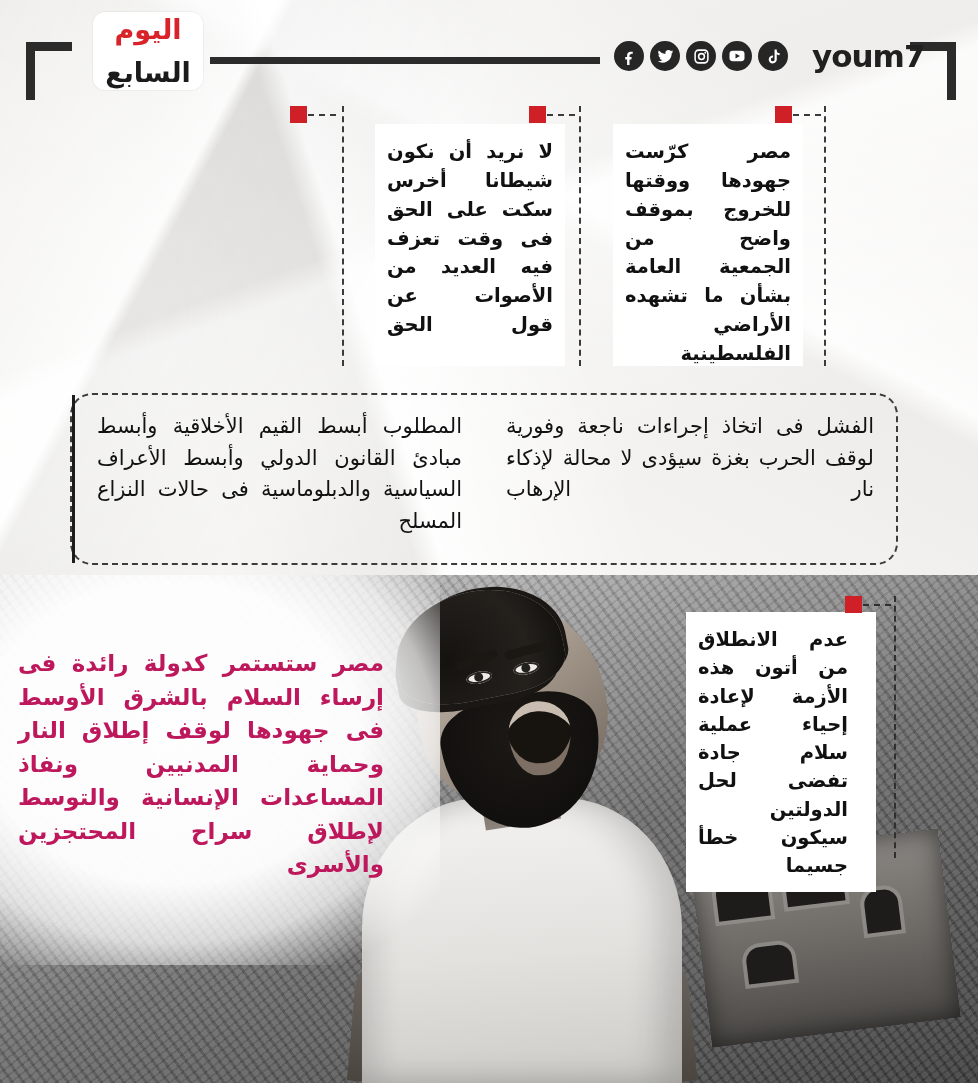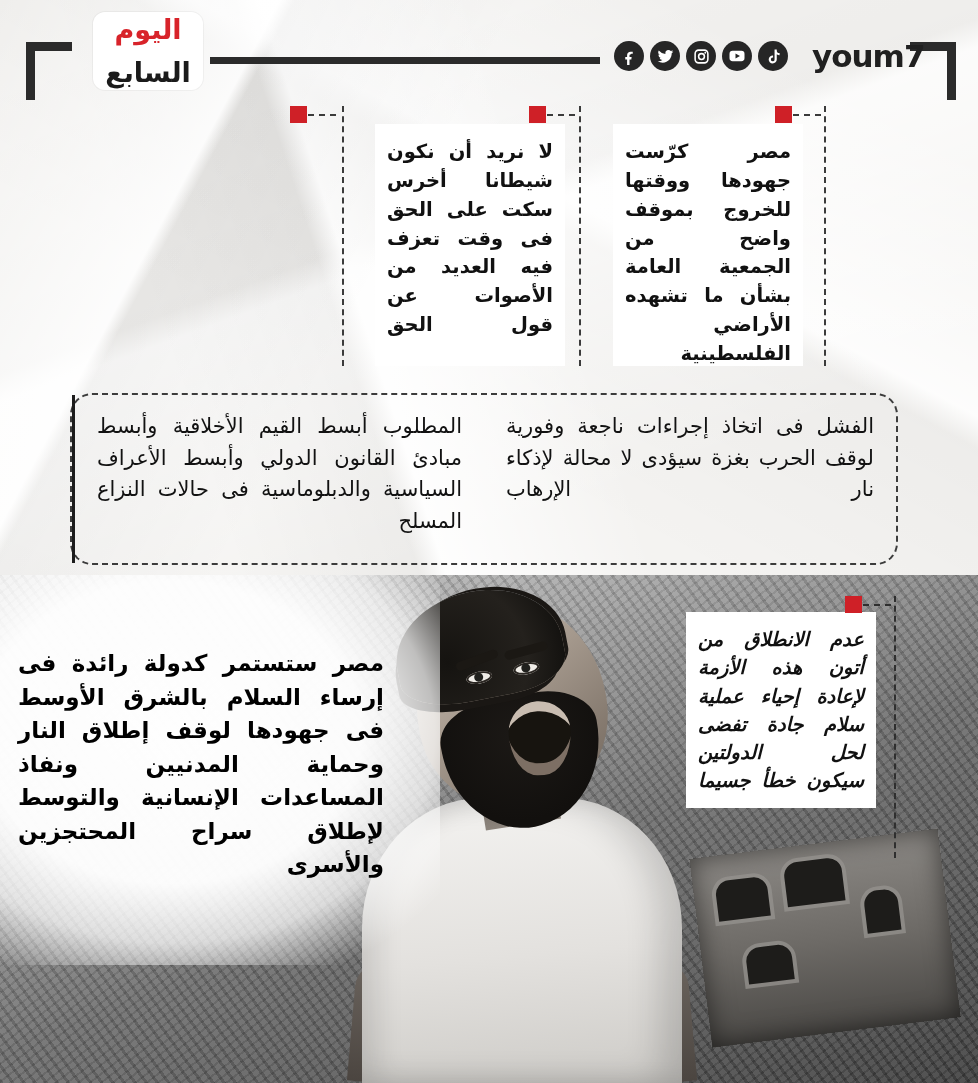--- a/index.html
+++ b/index.html
@@ -349,41 +349,40 @@
   .statement {
     position: absolute;
     left: 18px; top: 72px;
     width: 366px;
     direction: rtl;
     text-align: justify;
     text-align-last: justify;
     font-size: 23px;
     font-weight: 700;
     line-height: 1.46;
-    color: #000000;
+    color: #be185d;
   }
 
   
   .bottom-card {
     position: absolute;
     top: 612px; left: 686px;
     width: 190px;
     background: #ffffff;
     z-index: 4;
   }
   .bottom-card .card-text {
-    padding: 14px 12px 12px 12px;
+    padding: 14px 28px 12px 12px;
     direction: rtl;
     text-align: justify;
     text-align-last: justify;
     font-size: 19.5px;
     font-weight: 700;
     line-height: 1.45;
     color: #111;
-    font-style: italic;
   }
   #dash-4 {
     position: absolute;
     top: 596px; left: 880px;
     width: 16px; height: 262px;
     border-right: 2px dashed #2f2f2f;
     z-index: 4;
   }
   #mark-4 {
     position: absolute;

